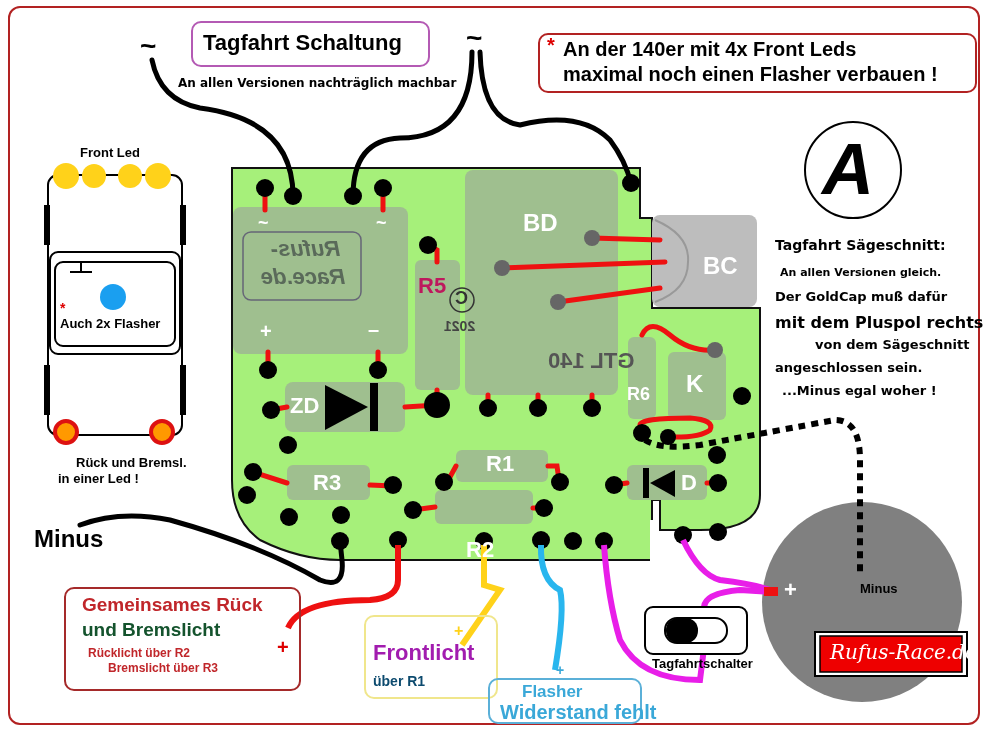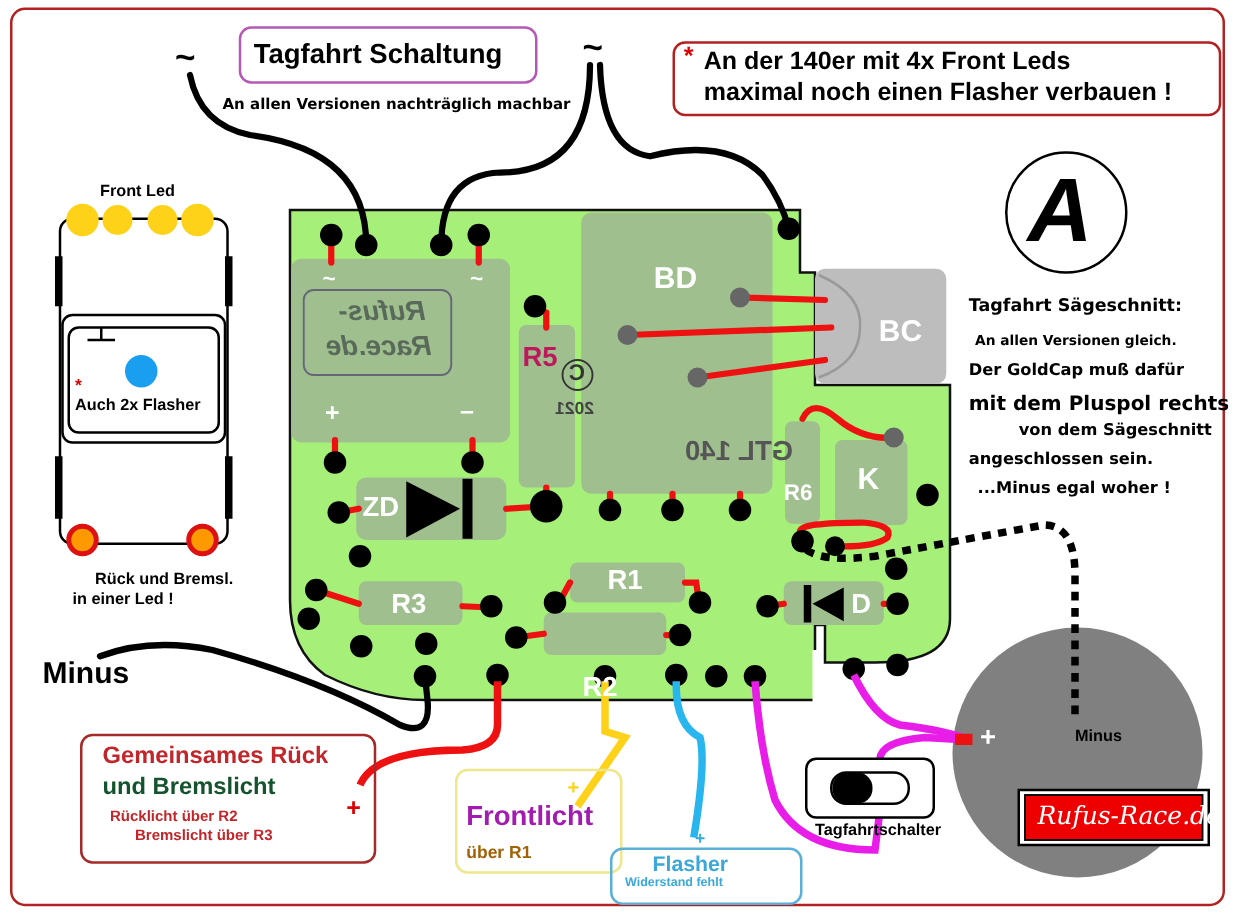--- a/index.html
+++ b/index.html
@@ -226,22 +226,22 @@
 <div class="box" style="left:64px;top:587px;width:233px;height:100px;border:2px solid #a52a2a;"></div>
 <div class="t bold" style="left:82px;top:594px;font-size:19px;color:#c0262a;">Gemeinsames Rück</div>
 <div class="t bold" style="left:82px;top:619px;font-size:19px;color:#14532d;">und Bremslicht</div>
 <div class="t bold" style="left:88px;top:646px;font-size:12px;color:#c0262a;">Rücklicht über R2</div>
 <div class="t bold" style="left:88px;top:661px;font-size:12px;color:#c0262a;padding-left:20px;">Bremslicht über R3</div>
 <div class="t bold" style="left:277px;top:636px;font-size:20px;color:#d00;">+</div>
 
 <div class="box" style="left:364px;top:615px;width:130px;height:80px;border:2px solid #f0e68c;"></div>
 <div class="t bold" style="left:454px;top:622px;font-size:16px;color:#ffd21a;">+</div>
 <div class="t bold" style="left:373px;top:640px;font-size:22px;color:#a21caf;">Frontlicht</div>
-<div class="t bold" style="left:373px;top:673px;font-size:14px;color:#a16207;">über R1</div>
+<div class="t bold" style="left:373px;top:673px;font-size:14px;color:#0c4a6e;">über R1</div>
 
 <div class="box" style="left:488px;top:678px;width:150px;height:42px;border:2px solid #5bb0d8;"></div>
 <div class="t bold" style="left:556px;top:662px;font-size:14px;color:#3aa8d8;">+</div>
 <div class="t bold" style="left:522px;top:682px;font-size:17px;color:#3aa8d8;">Flasher</div>
-<div class="t bold" style="left:500px;top:701px;font-size:10px;color:#3aa8d8;">Widerstand fehlt</div>
+<div class="t bold" style="left:500px;top:701px;font-size:20px;color:#3aa8d8;">Widerstand fehlt</div>
 
 <div class="t bold" style="left:652px;top:656px;font-size:13px;">Tagfahrtschalter</div>
 
 <div class="t" style="left:830px;top:640px;font-size:20px;color:#fff;font-family:'DejaVu Serif',serif;font-style:italic;">Rufus-Race.de</div>
 
 </body></html>

